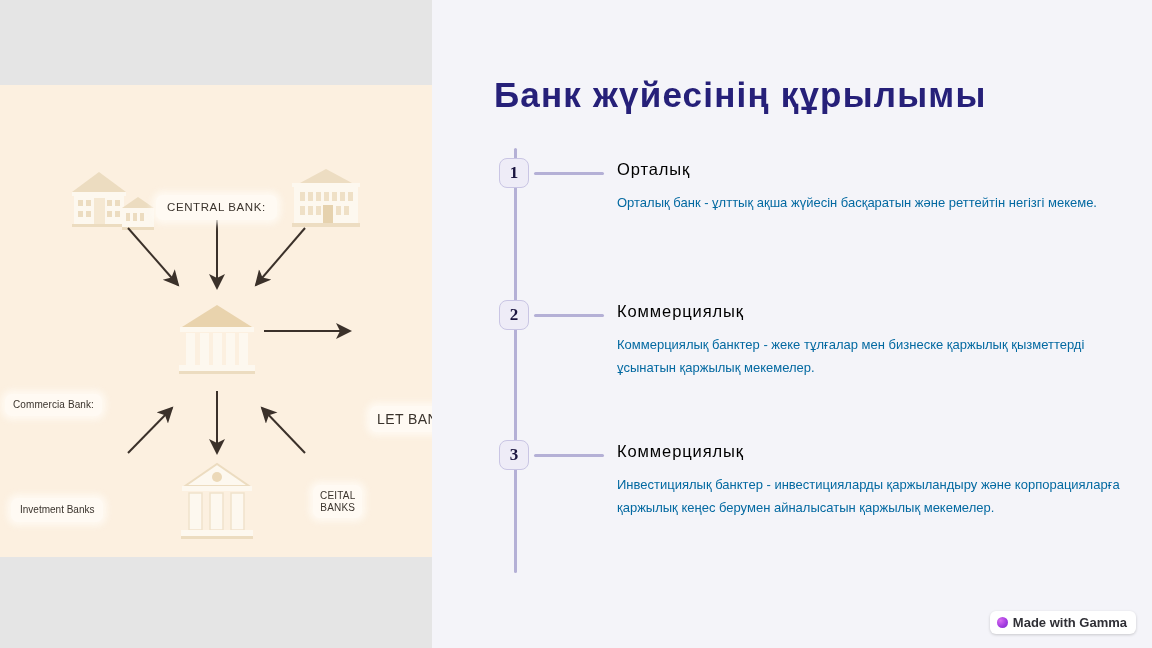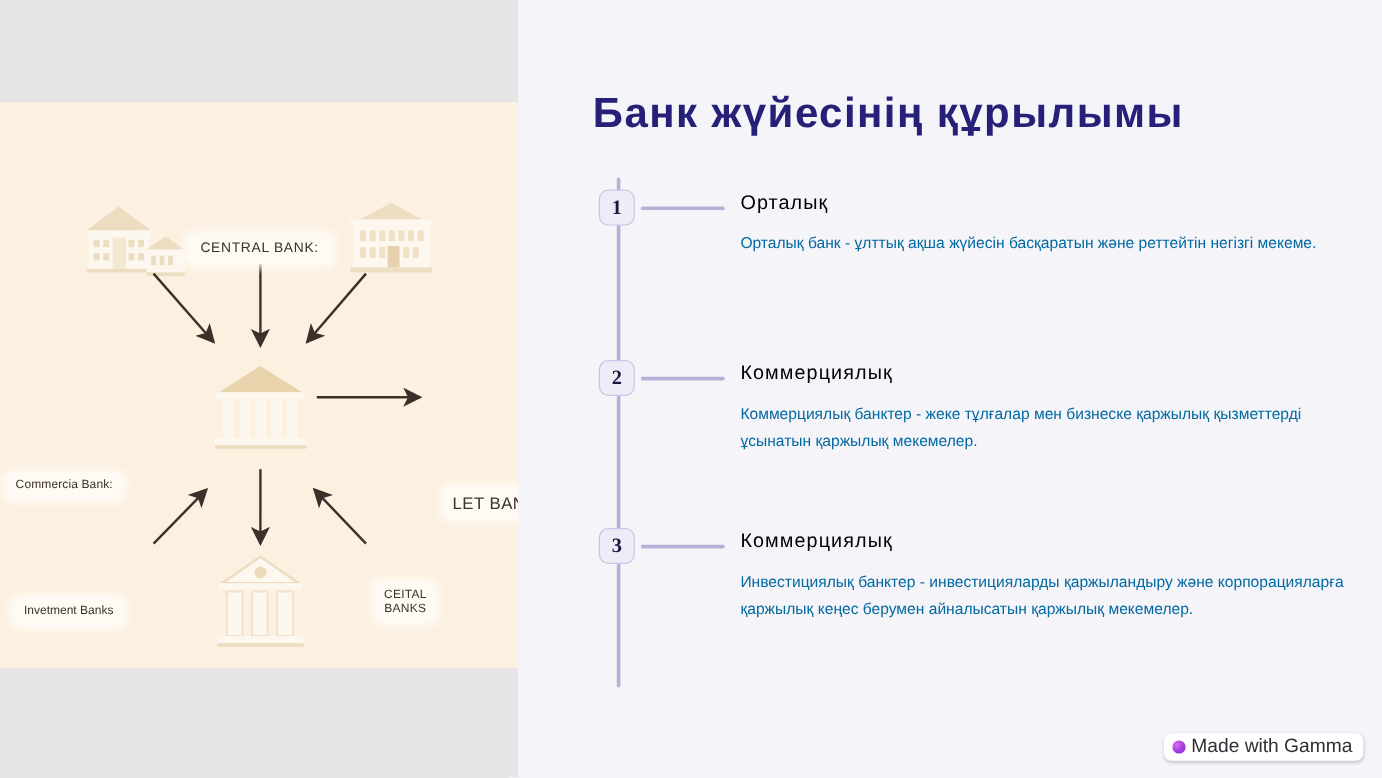--- a/index.html
+++ b/index.html
@@ -137,23 +137,23 @@
     padding:0 9px 0 7px;
     gap:5px;
   }
   #gamma-icon{
     width:11px; height:11px;
     border-radius:50%;
     background:radial-gradient(circle at 32% 32%, #d96bf0 0%, #a33ce0 55%, #7b2bc9 100%);
     flex:none;
   }
   #gamma-text{
-    font-size:16px;
+    font-size:13px;
     color:#2f2f35;
-    font-weight:normal;
+    font-weight:bold;
     white-space:nowrap;
   }
 </style>
 </head>
 <body>
 
 <div id="left-panel">
 
   <div id="illustration">
 

